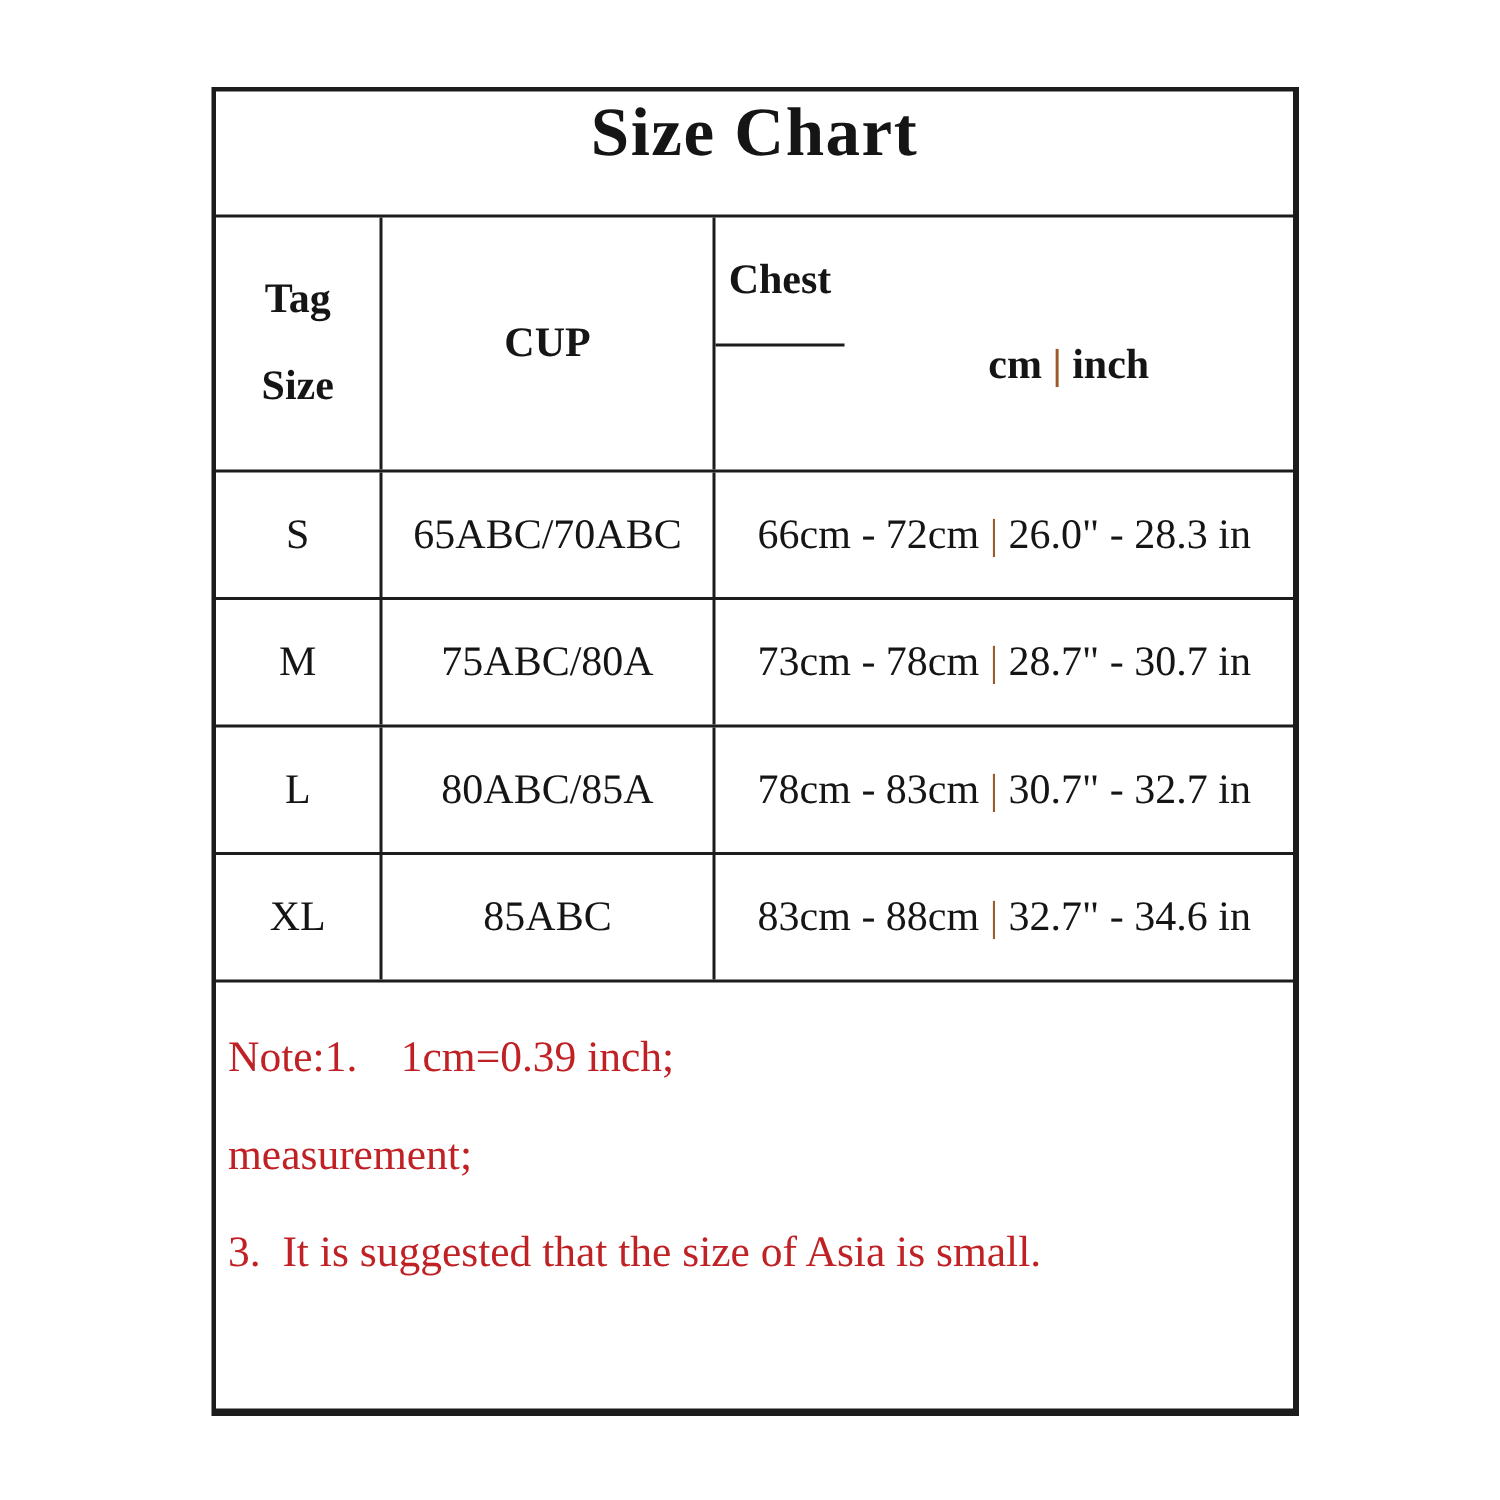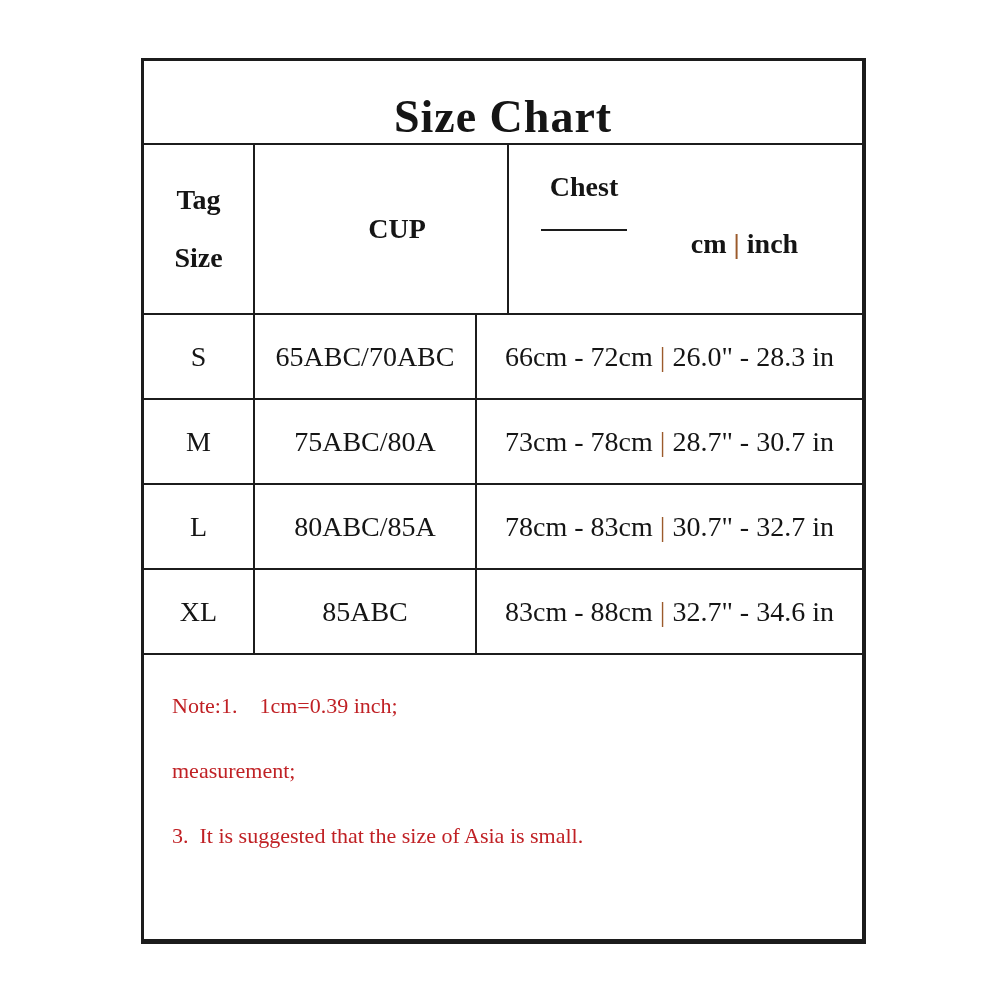--- a/index.html
+++ b/index.html
@@ -16,28 +16,27 @@
 
   .size-table{
     position:absolute;left:141px;top:58px;width:725px;height:886px;
     border:3px solid var(--border);
     border-right-width:4px;border-bottom-width:5px;
     display:flex;flex-direction:column;background:var(--background);
   }
 
   .title-row{
     height:84px;flex:0 0 84px;border-bottom:2px solid var(--border);
-    display:flex;align-items:flex-end;justify-content:center;
+    display:flex;align-items:flex-start;justify-content:center;
   }
   .title-row span{font-size:46px;font-weight:bold;letter-spacing:1px;}
 
   .header-row{
     height:170px;flex:0 0 170px;border-bottom:2px solid var(--border);
     display:flex;
-    gap:32px;
   }
   .col-size{width:111px;flex:0 0 111px;border-right:2px solid var(--border);
     display:flex;flex-direction:column;align-items:center;justify-content:center;gap:26px;}
   .col-cup{width:222px;flex:0 0 222px;border-right:2px solid var(--border);
     display:flex;align-items:center;justify-content:center;}
   .col-chest{flex:1;display:flex;flex-direction:row;}
   .chest-top{height:86px;flex:0 0 86px;border-bottom:2px solid var(--border);
     display:flex;align-items:center;justify-content:center;}
   .chest-bottom{flex:1;display:flex;align-items:center;justify-content:center;margin-top:30px;}
   .hdr{font-size:28px;font-weight:bold;}
@@ -46,21 +45,21 @@
   .cell{display:flex;align-items:center;justify-content:center;font-size:28px;}
   .cell-size{width:111px;flex:0 0 111px;border-right:2px solid var(--border);}
   .cell-cup{width:222px;flex:0 0 222px;border-right:2px solid var(--border);}
   .cell-chest{flex:1;white-space:nowrap;}
 
   .pipe{color:var(--pipe-brown);margin:0 7px;font-weight:inherit;}
 
   .notes{flex:1;padding:18px 10px 0 8px;}
   .note-line{
     height:65px;display:flex;align-items:center;
-    color:var(--note-red);font-size:22px;white-space:pre-wrap;margin-left:20px;
+    color:var(--note-red);font-size:29px;white-space:pre-wrap;
   }
 </style>
 </head>
 <body>
 
 <div class="stage">
   <div class="size-table">
 
     <div class="title-row">
       <span>Size Chart</span>

